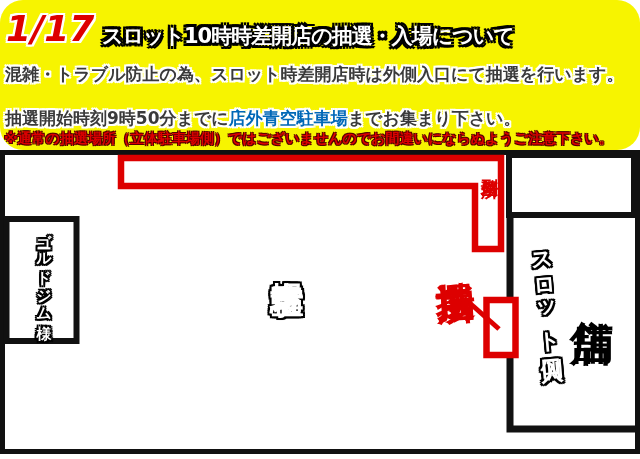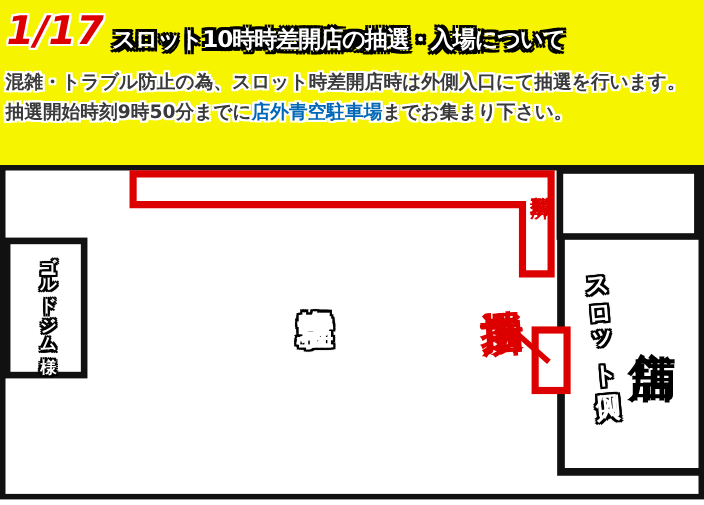--- a/index.html
+++ b/index.html
@@ -4,32 +4,32 @@
 <style>
   :root{
     --yellow:#f7f400; --red:#dd0000; --blue:#0068b7; --dark:#3a3a3a; --black:#111111;
   }
   *{margin:0;padding:0;box-sizing:border-box;}
   html,body{width:640px;height:459px;overflow:hidden;background:#fff;
     font-family:"DejaVu Sans","Liberation Sans",sans-serif;}
   .poster{position:relative;width:640px;height:459px;background:#fff;}
 
   
-  .header{position:absolute;left:0;top:0;width:640px;height:150px;background:var(--yellow);}
+  .header{position:absolute;left:0;top:0;width:640px;height:150px;background:var(--yellow);border-radius:23px;}
   .hrow{position:absolute;white-space:nowrap;font-weight:bold;}
   .date{left:6px;top:8px;font-size:36px;font-style:italic;color:var(--red);
     text-shadow:-2px -2px 0 #fff,2px -2px 0 #fff,-2px 2px 0 #fff,2px 2px 0 #fff,
                  0 -2px 0 #fff,0 2px 0 #fff,-2px 0 0 #fff,2px 0 0 #fff;}
   .title{left:102px;top:22px;font-size:21px;color:#fff;letter-spacing:-1px;
     text-shadow:-3px -3px 0 #000,3px -3px 0 #000,-3px 3px 0 #000,3px 3px 0 #000,
                  0 -3px 0 #000,0 3px 0 #000,-3px 0 0 #000,3px 0 0 #000;}
   .body-line{left:5px;font-size:17px;color:var(--dark);letter-spacing:0;
     text-shadow:-2px -2px 0 #fff,2px -2px 0 #fff,-2px 2px 0 #fff,2px 2px 0 #fff,
                  0 -2px 0 #fff,0 2px 0 #fff,-2px 0 0 #fff,2px 0 0 #fff;}
-  .l1{top:63px;} .l2{top:85px;} .l3{top:90px;}
+  .l1{top:63px;} .l2{top:85px;} .l3{top:107px;}
   .hl-blue{color:var(--blue);}
   .warning{left:4px;top:130px;font-size:14px;color:var(--red);letter-spacing:0;
     text-shadow:-1px -1px 0 #550000,1px -1px 0 #550000,-1px 1px 0 #550000,1px 1px 0 #550000;}
 
   
   .map{position:absolute;left:0;top:150px;width:640px;height:309px;background:#fff;}
   .map svg{position:absolute;left:0;top:0;}
   .vtext{position:absolute;writing-mode:vertical-rl;text-orientation:upright;
     font-weight:bold;white-space:nowrap;z-index:5;}
   .wb{color:#fff; 
@@ -49,20 +49,21 @@
 </head>
 <body>
 
 <div class="poster">
 
   <div class="header">
     <div class="hrow date">1/17</div>
     <div class="hrow title">スロット10時時差開店の抽選・入場について</div>
     <div class="hrow body-line l1">混雑・トラブル防止の為、スロット時差開店時は外側入口にて抽選を行います。</div>
     <div class="hrow body-line l3"><span>抽選開始時刻9時50分までに</span><span class="hl-blue">店外青空駐車場</span><span>までお集まり下さい。</span></div>
+    <div class="hrow warning">※通常の抽選場所（立体駐車場側）ではございませんのでお間違いにならぬようご注意下さい。</div>
   </div>
 
   <div class="map">
     <svg width="640" height="309" viewBox="0 0 640 309">
 
       <rect x="2.5" y="2.5" width="635" height="299" fill="#ffffff" stroke="#111111" stroke-width="5"></rect>
 
       <path d="M121 8 H501 V99 H475 V36 H121 Z" fill="#ffffff" stroke="#dd0000" stroke-width="6.5"></path>
 
       <rect x="509" y="5" width="125" height="60" fill="#ffffff" stroke="#111111" stroke-width="6"></rect>

